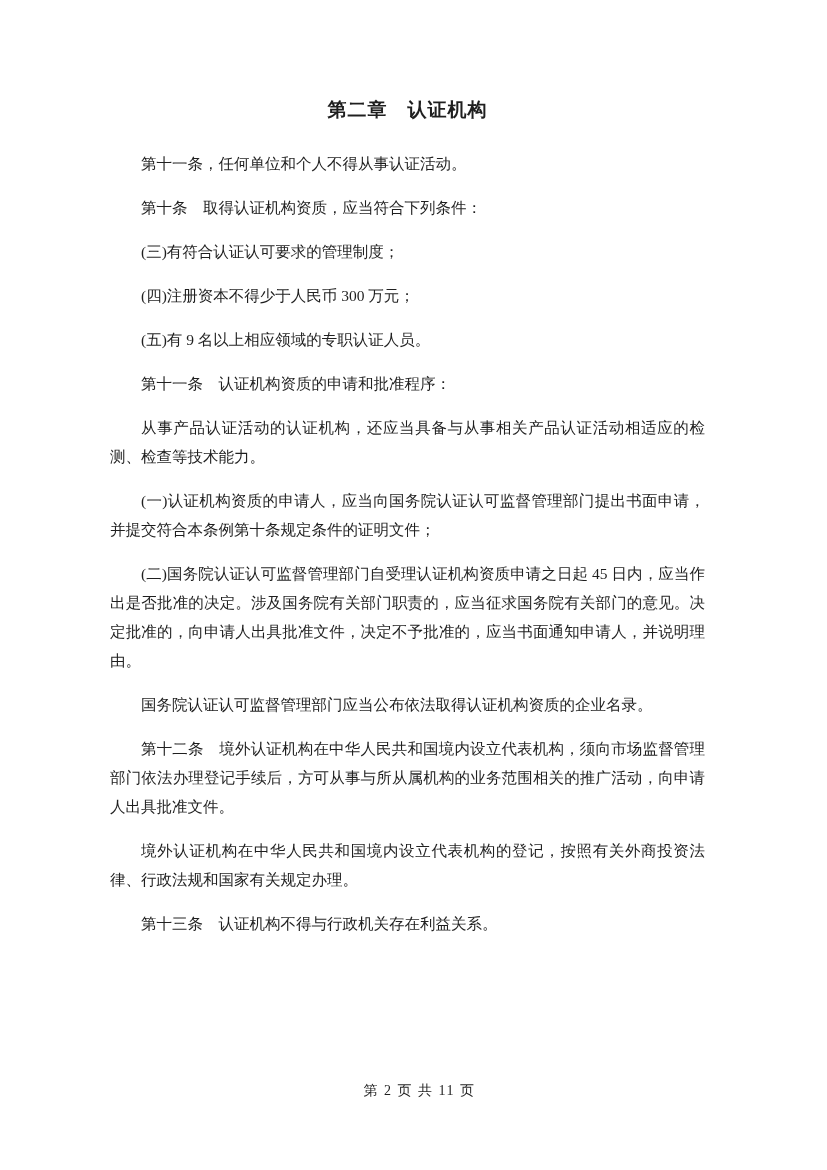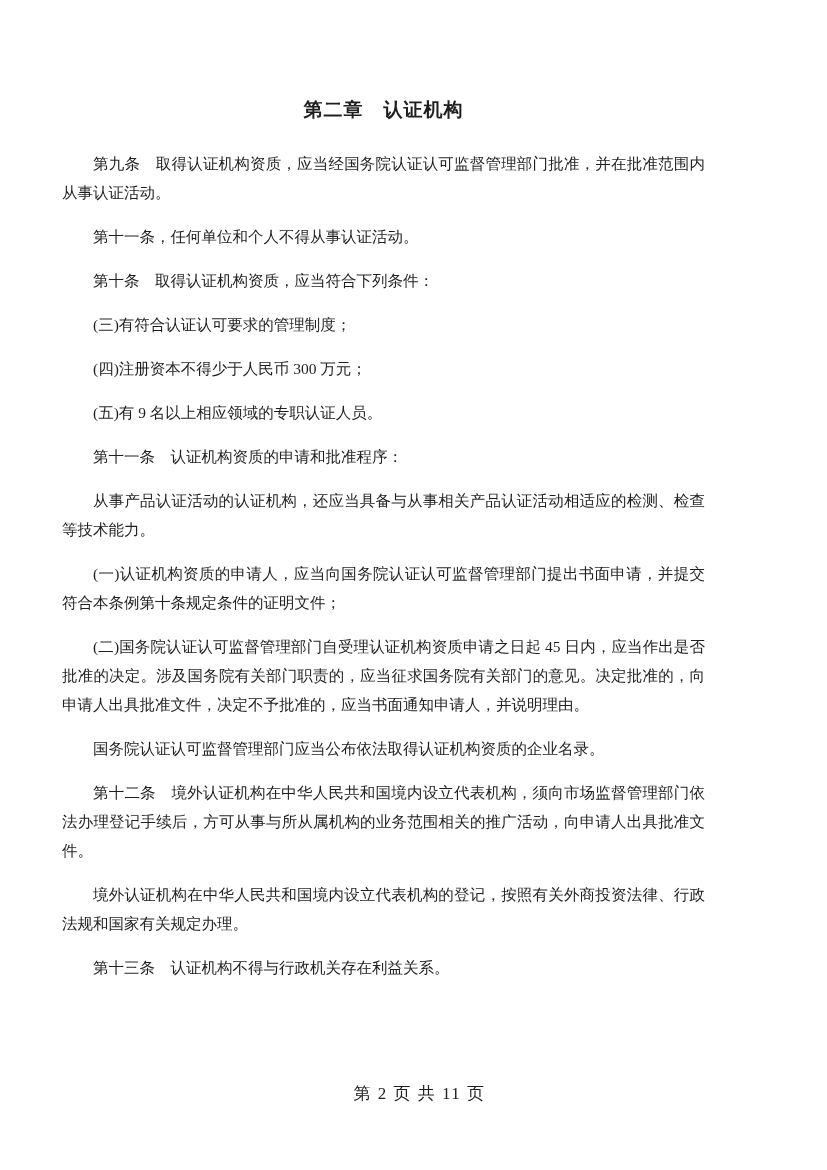--- a/index.html
+++ b/index.html
@@ -6,21 +6,21 @@
     margin: 0;
     padding: 0;
     background: #ffffff;
   }
   .page {
     position: relative;
     width: 827px;
     height: 1170px;
     background: #ffffff;
     box-sizing: border-box;
-    padding: 97px 122px 0 62px;
+    padding: 97px 122px 0 110px;
     font-family: "Liberation Serif", "DejaVu Serif", serif;
     color: #1f1f1f;
     overflow: hidden;
   }
   .chapter-title {
     font-size: 19px;
     font-weight: bold;
     text-align: center;
     line-height: 26px;
     margin: 0 0 26px 0;
@@ -33,34 +33,33 @@
     text-indent: 2em;
     text-align: justify;
     word-break: break-all;
   }
   .page-footer {
     position: absolute;
     left: 12px;
     right: 0;
     top: 1082px;
     text-align: center;
-    font-size: 17px;
+    font-size: 14px;
     letter-spacing: 1.5px;
     color: #1f1f1f;
   }
 </style>
 </head>
 <body>
 
 <div class="page">
 
   <h1 class="chapter-title">第二章　认证机构</h1>
 
   <div class="doc-body">
-    <p>第九条　取得认证机构资质，应当经国务院认证认可监督管理部门批准，并在批准范围内从事认证活动。</p>
     <p>第十一条，任何单位和个人不得从事认证活动。</p>
     <p>第十条　取得认证机构资质，应当符合下列条件：</p>
     <p>(三)有符合认证认可要求的管理制度；</p>
     <p>(四)注册资本不得少于人民币 300 万元；</p>
     <p>(五)有 9 名以上相应领域的专职认证人员。</p>
     <p>第十一条　认证机构资质的申请和批准程序：</p>
     <p>从事产品认证活动的认证机构，还应当具备与从事相关产品认证活动相适应的检测、检查等技术能力。</p>
     <p>(一)认证机构资质的申请人，应当向国务院认证认可监督管理部门提出书面申请，并提交符合本条例第十条规定条件的证明文件；</p>
     <p>(二)国务院认证认可监督管理部门自受理认证机构资质申请之日起 45 日内，应当作出是否批准的决定。涉及国务院有关部门职责的，应当征求国务院有关部门的意见。决定批准的，向申请人出具批准文件，决定不予批准的，应当书面通知申请人，并说明理由。</p>
     <p>国务院认证认可监督管理部门应当公布依法取得认证机构资质的企业名录。</p>

